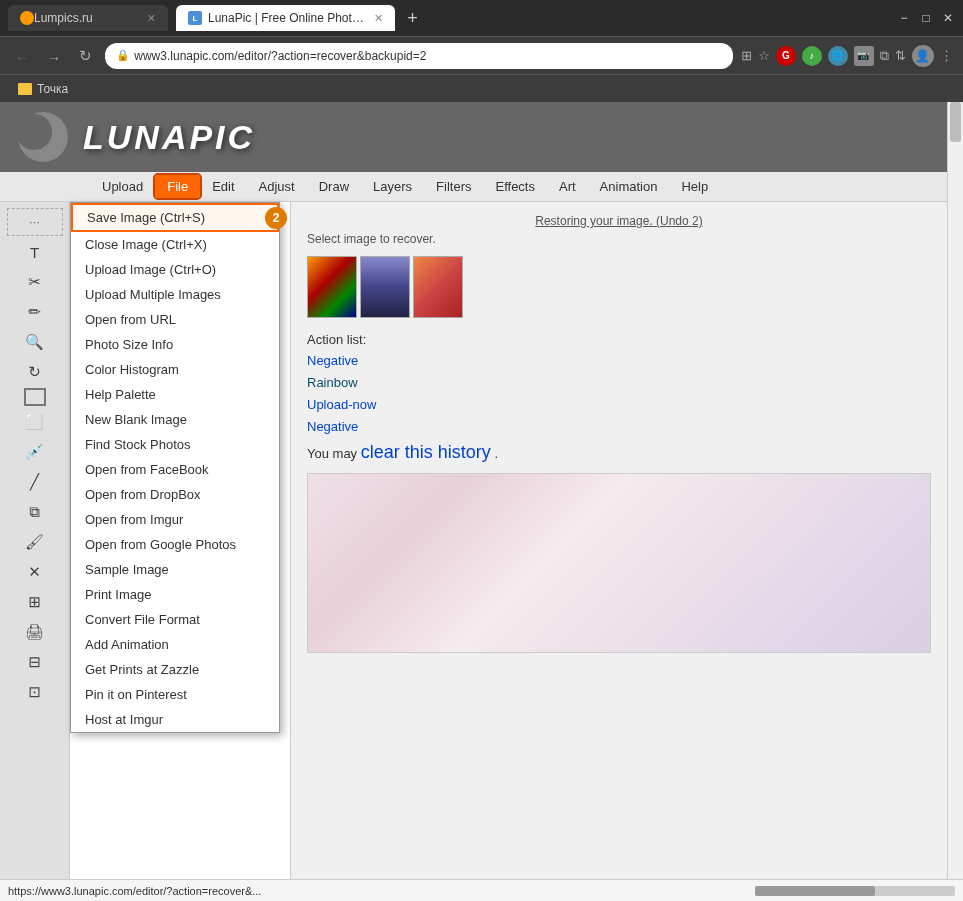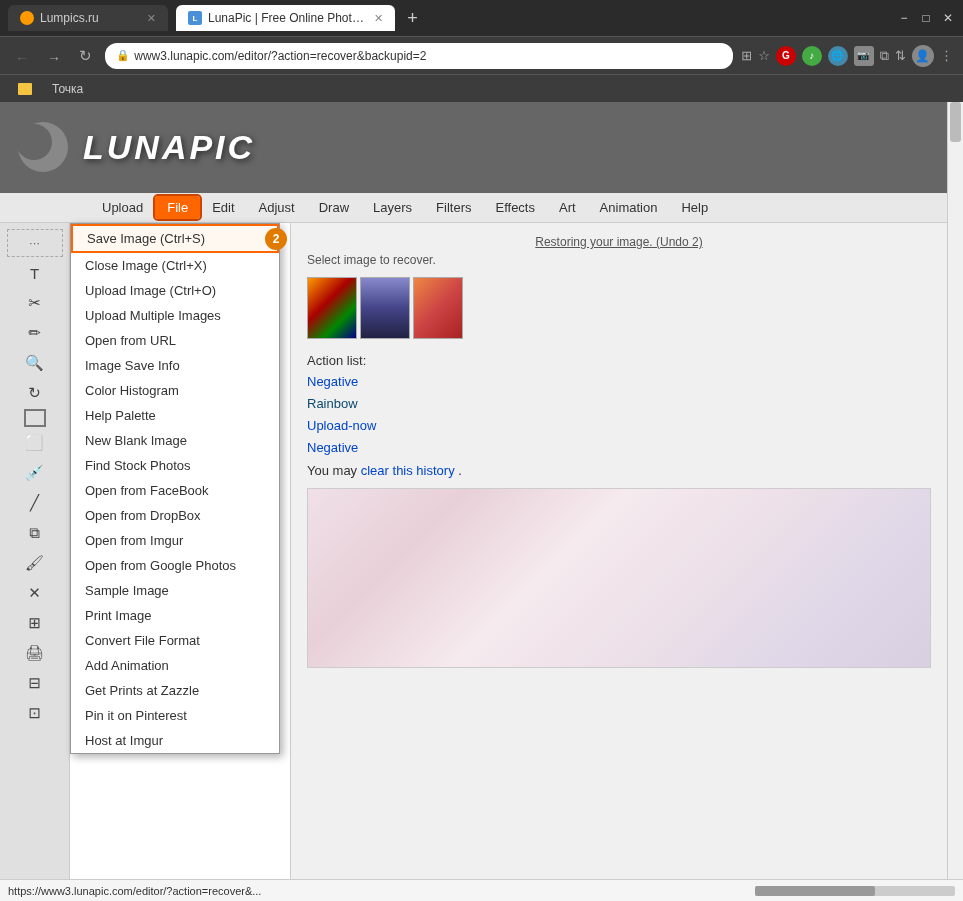--- a/index.html
+++ b/index.html
@@ -3,41 +3,41 @@
   <meta charset="utf-8">
   <style>
     * { box-sizing: border-box; margin: 0; padding: 0; }
     body { font-family: Arial, sans-serif; font-size: 13px; background: #2b2b2b; width: 963px; height: 901px; overflow: hidden; }
 
     
     .browser-frame { width: 963px; height: 901px; display: flex; flex-direction: column; background: #3c3c3c; }
     
     
     .title-bar { background: #2b2b2b; height: 36px; display: flex; align-items: center; padding: 0 8px; gap: 8px; }
-    .tab-inactive { background: #3c3c3c; border-radius: 6px 6px 0 0; padding: 6px 12px; display: flex; align-items: center; gap: 6px; color: #ccc; font-size: 12px; min-width: 160px; }
+    .tab-inactive { background: #3c3c3c; border-radius: 6px 6px 0 0; padding: 6px 12px; display: flex; align-items: center; color: #ccc; font-size: 12px; min-width: 160px; }
     .tab-active { background: #fff; border-radius: 6px 6px 0 0; padding: 6px 12px; display: flex; align-items: center; gap: 6px; color: #333; font-size: 12px; min-width: 200px; }
     .tab-favicon { width: 14px; height: 14px; border-radius: 50%; }
     .tab-favicon-orange { background: #f90; }
     .tab-favicon-blue { background: #4a90d9; border-radius: 2px; }
     .tab-close { margin-left: auto; color: #888; cursor: pointer; font-size: 11px; }
     .tab-new { color: #ccc; font-size: 18px; margin-left: 4px; cursor: pointer; line-height: 1; }
     .window-controls { margin-left: auto; display: flex; gap: 8px; align-items: center; }
     .wc-btn { width: 14px; height: 14px; display: flex; align-items: center; justify-content: center; color: #ccc; font-size: 12px; cursor: pointer; }
 
     
     .address-bar { background: #3c3c3c; height: 38px; display: flex; align-items: center; padding: 0 10px; gap: 8px; border-top: 1px solid #555; }
     .nav-btn { color: #aaa; font-size: 14px; cursor: pointer; padding: 2px 5px; }
     .nav-btn.disabled { color: #666; }
     .address-input { flex: 1; background: #fff; border: none; border-radius: 12px; padding: 4px 12px; font-size: 12px; color: #333; outline: none; height: 26px; display: flex; align-items: center; }
     .address-icons { display: flex; gap: 6px; align-items: center; }
     .addr-icon { color: #aaa; font-size: 13px; cursor: pointer; }
 
     
     .bookmarks-bar { background: #3c3c3c; height: 28px; display: flex; align-items: center; padding: 0 10px; border-top: 1px solid #555; }
-    .bookmark-item { display: flex; align-items: center; gap: 20px; color: #ccc; font-size: 12px; cursor: pointer; padding: 2px 8px; }
+    .bookmark-item { display: flex; align-items: center; gap: 5px; color: #ccc; font-size: 12px; cursor: pointer; padding: 2px 8px; }
     .bookmark-folder { width: 14px; height: 12px; background: #f5c542; border-radius: 1px; }
 
     
     .status-bar { background: #f5f5f5; height: 22px; display: flex; align-items: center; padding: 0 8px; font-size: 11px; color: #333; border-top: 1px solid #ccc; }
 
     
     .app-area { flex: 1; display: flex; overflow: hidden; background: #fff; position: relative; }
     
     
     .scroll-area { flex: 1; overflow: hidden; position: relative; }
@@ -55,21 +55,21 @@
     .tool-icon.wide { width: 56px; }
     .dropdown-menu { position: absolute; top: 0; left: 90px; background: #fff; border: 1px solid #999; box-shadow: 3px 3px 8px rgba(0,0,0,0.3); z-index: 200; min-width: 210px; }
     .dropdown-item { padding: 5px 14px; font-size: 13px; color: #333; cursor: pointer; white-space: nowrap; }
     .dropdown-item.highlighted { background: #fff0e0; border: 1px solid #ff9900; color: #333; }
     .action-link { color: #0044cc; text-decoration: none; font-size: 13px; display: block; line-height: 1.6; }
 
     
     .image-bg { width: 100%; height: 220px; background: linear-gradient(135deg, #e8d5d5 0%, #f0e0e8 30%, #e8e8f0 60%, #d8d0d8 100%); position: relative; overflow: hidden; }
 
     .content-wrapper { display: flex; flex-direction: column; height: 100%; }
-    .lunapic-top { background: #666; padding: 8px 16px; display: flex; align-items: center; height: 91px; }
+    .lunapic-top { background: #666; padding: 8px 16px; display: flex; align-items: center; height: 70px; }
     .inner-area { display: flex; flex: 1; }
   </style>
 </head>
 <body>
 
 <div class="browser-frame">
 
   <div class="title-bar">
     <div class="tab-inactive">
       <div class="tab-favicon tab-favicon-orange"></div>
@@ -177,21 +177,21 @@
             <div class="dropdown-menu" style="top:0;left:0;">
 
               <div class="dropdown-item highlighted" style="border:2px solid #ff6600;background:#fff8f0;position:relative;">
                 <span style="position:absolute;right:-10px;top:50%;transform:translateY(-50%);width:22px;height:22px;background:#e07b00;border-radius:50%;display:flex;align-items:center;justify-content:center;color:white;font-size:12px;font-weight:bold;">2</span>
                 Save Image (Ctrl+S)
               </div>
               <div class="dropdown-item">Close Image (Ctrl+X)</div>
               <div class="dropdown-item">Upload Image (Ctrl+O)</div>
               <div class="dropdown-item">Upload Multiple Images</div>
               <div class="dropdown-item">Open from URL</div>
-              <div class="dropdown-item">Image Save Info</div>
+              <div class="dropdown-item">Photo Size Info</div>
               <div class="dropdown-item">Color Histogram</div>
               <div class="dropdown-item">Help Palette</div>
               <div class="dropdown-item">New Blank Image</div>
               <div class="dropdown-item">Find Stock Photos</div>
               <div class="dropdown-item">Open from FaceBook</div>
               <div class="dropdown-item">Open from DropBox</div>
               <div class="dropdown-item">Open from Imgur</div>
               <div class="dropdown-item">Open from Google Photos</div>
               <div class="dropdown-item">Sample Image</div>
               <div class="dropdown-item">Print Image</div>
@@ -213,21 +213,21 @@
               </div>
 
               <div style="font-size:13px;color:#333;margin-bottom:3px;">Action list:</div>
               <a class="action-link" href="#" style="color:#0044cc;text-decoration:none;font-size:13px;display:block;line-height:1.7;">Negative</a>
               <a class="action-link" href="#" style="color:#0c4a6e;text-decoration:none;font-size:13px;display:block;line-height:1.7;">Rainbow</a>
               <a class="action-link" href="#" style="color:#0044cc;text-decoration:none;font-size:13px;display:block;line-height:1.7;">Upload-now</a>
               <a class="action-link" href="#" style="color:#0044cc;text-decoration:none;font-size:13px;display:block;line-height:1.7;">Negative</a>
 
               <div style="font-size:13px;color:#333;margin-top:4px;">
                 <span>You may</span>
-                <a href="#" style="color:#0044cc;text-decoration:none;font-size:13px;">clear this history</a>
+                <a href="#" style="color:#0044cc;text-decoration:none;font-size:18px;">clear this history</a>
                 <span>.</span>
               </div>
 
               <div class="image-bg" style="margin-top:10px;border:1px solid #ccc;height:180px;background:linear-gradient(135deg,#f0e0e8 0%,#e8d0d8 20%,#f5eaee 40%,#ede0e8 60%,#e0d8e8 80%,#d8d0e0 100%);"></div>
             </div>
           </div>
         </div>
       </div>
     </div>
 

